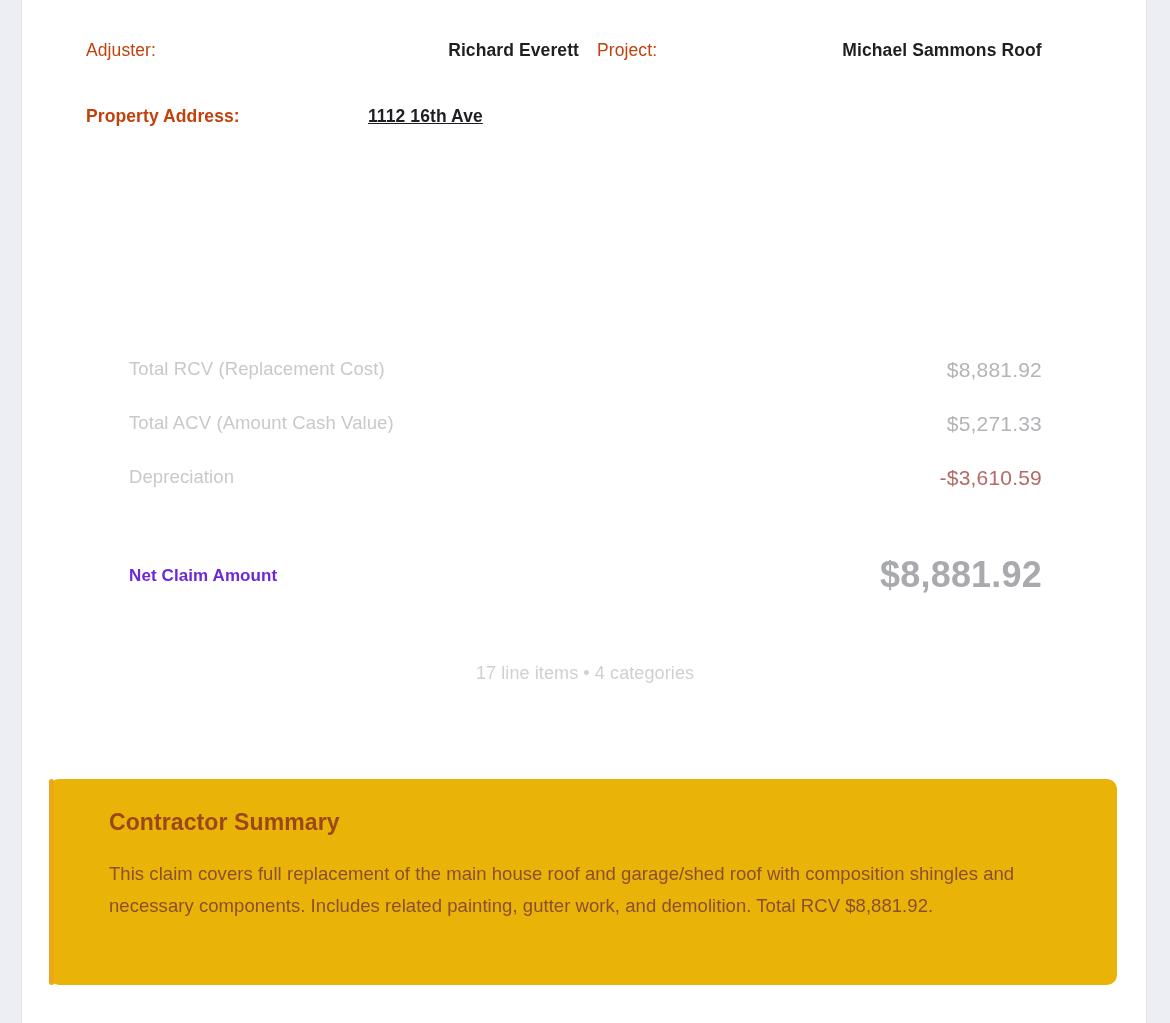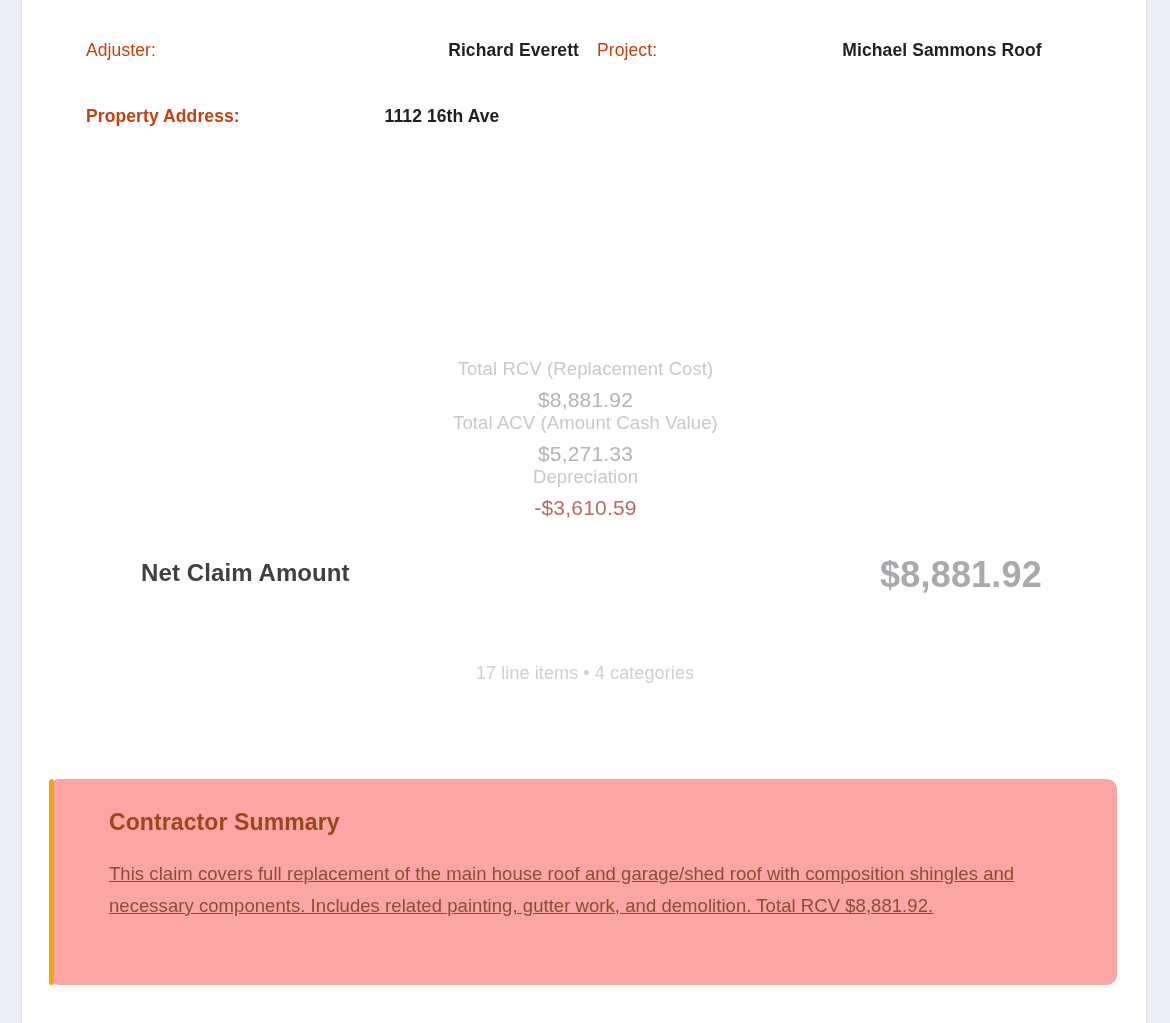--- a/index.html
+++ b/index.html
@@ -59,21 +59,21 @@
   .meta-cell-adjuster { width: 345px; display: flex; }
   .meta-adjuster-value { width: 148px; text-align: right; }
   .meta-gap { width: 18px; }
   .meta-cell-project-label { width: 0; }
   .meta-project-value {
     width: 290px;
     text-align: center;
     margin-left: 200px;
   }
   .meta-address-label { width: 282px; font-weight: bold; }
-  .meta-address-value { width: 148px; text-align: center; }
+  .meta-address-value { width: 148px; text-align: left; text-decoration: underline; }
 
   
   .fin-title {
     position: absolute;
     left: 0;
     top: 273px;
     width: 1126px;
     text-align: center;
     color: #c5c6c9;
     font-size: 20px;
@@ -82,24 +82,23 @@
   }
 
   .fin-list {
     position: absolute;
     left: 107px;
     top: 358px;
     width: 913px;
   }
   .fin-row {
     display: flex;
-    align-items: center;
+    align-items: flex-start;
     justify-content: space-between;
     height: 54px;
-    flex-direction: column;
   }
   .fin-row-label {
     color: #c8c9cc;
     font-size: 18.5px;
     font-weight: 400;
     letter-spacing: 0.1px;
   }
   .fin-row-value {
     color: #b3b4b7;
     font-size: 21px;
@@ -111,25 +110,24 @@
   .fin-total {
     position: absolute;
     left: 107px;
     top: 548px;
     width: 913px;
     display: flex;
     align-items: baseline;
     justify-content: space-between;
   }
   .fin-total-label {
-    color: #404040;
-    font-size: 24px;
-    font-weight: 700;
-    letter-spacing: 0.1px;
-    margin-left: 12px;
+    color: #6d28d9;
+    font-size: 17px;
+    font-weight: 700;
+    letter-spacing: 0.1px;
   }
   .fin-total-value {
     color: #a9aaad;
     font-size: 36px;
     font-weight: 700;
     letter-spacing: 0.2px;
     position: relative;
     top: 6px;
   }
 
@@ -145,21 +143,21 @@
     letter-spacing: 0.1px;
   }
 
   
   .summary-card {
     position: absolute;
     left: 27px;
     top: 779px;
     width: 1068px;
     height: 206px;
-    background: #fca5a5;
+    background: #eab308;
     border-radius: 10px;
     box-sizing: border-box;
   }
   .summary-accent {
     position: absolute;
     left: 0;
     top: 0;
     width: 5px;
     height: 100%;
     background: #f0a31b;
@@ -179,21 +177,20 @@
     margin: 0 0 22px 0;
   }
   .summary-text {
     color: #8a4f2f;
     font-size: 18.5px;
     font-weight: 400;
     line-height: 32px;
     letter-spacing: 0.05px;
     margin: 0;
     max-width: 980px;
-    text-decoration: underline;
   }
 </style>
 </head>
 <body>
 
 <div class="page-card">
 
   <div class="meta">
 
     <div class="meta-row meta-row-1">

